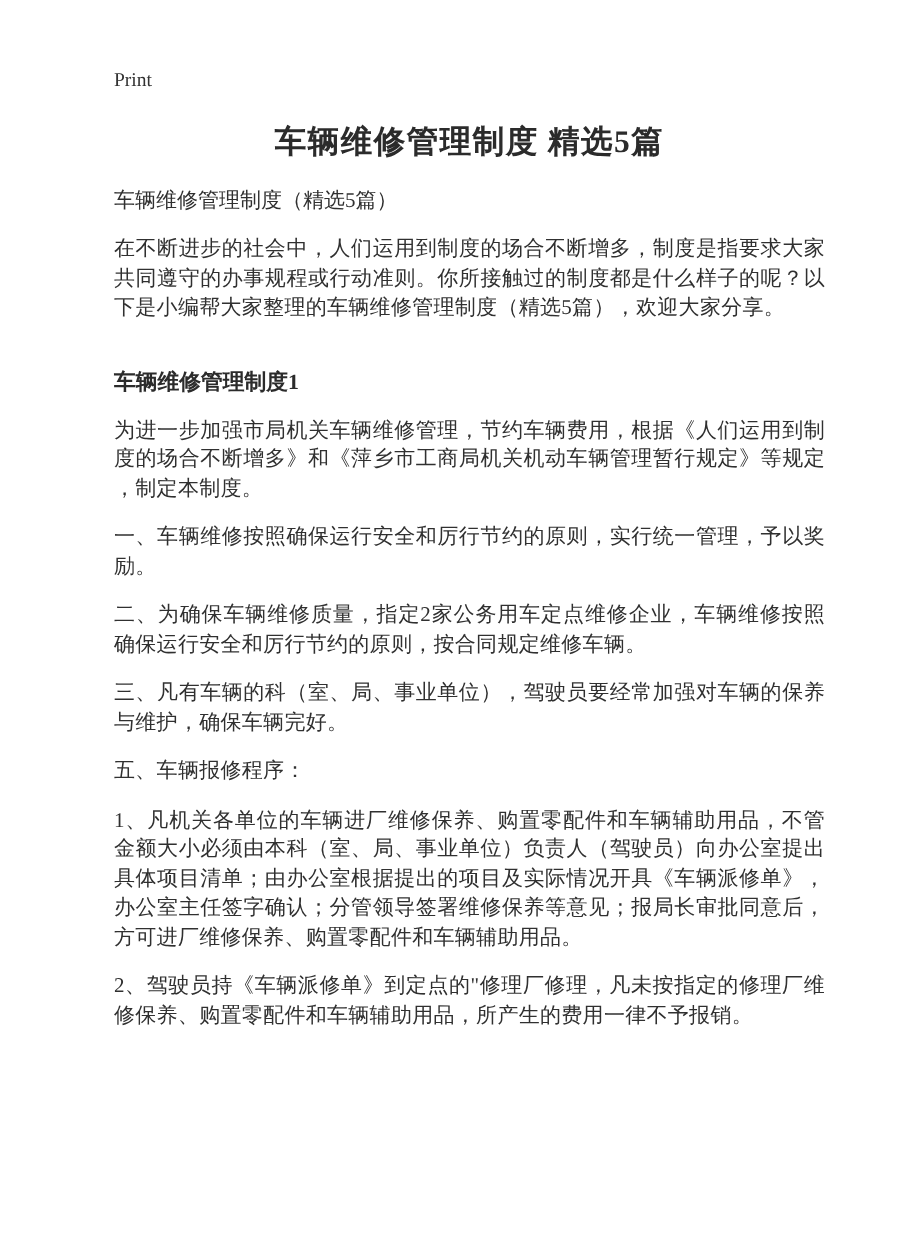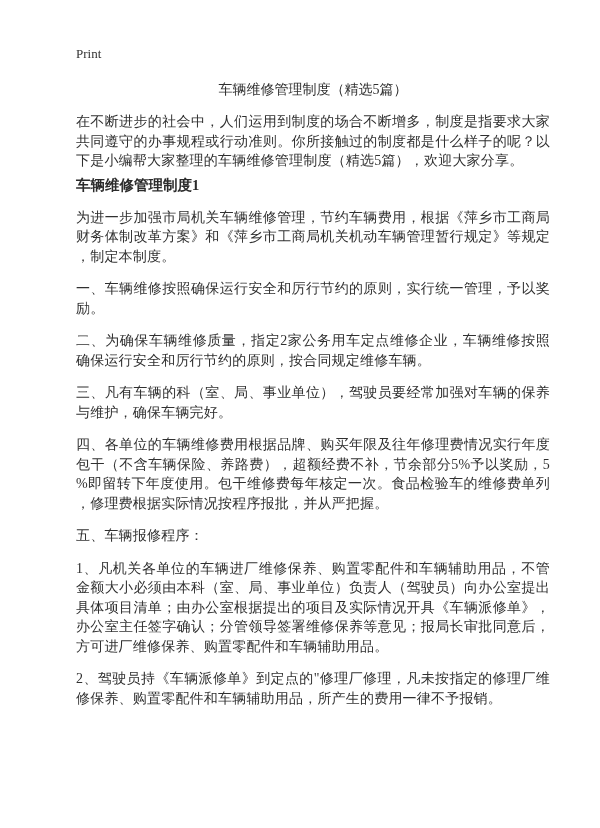--- a/index.html
+++ b/index.html
@@ -34,53 +34,52 @@
     font-weight: bold;
     text-align: center;
     letter-spacing: 1px;
     margin: 19px 0 0 0;
     color: #2b2b2b;
   }
   .doc-subtitle {
     font-size: 14px;
     line-height: 18px;
     margin: 19px 0 0 0;
-    text-align: center;
   }
   .para {
     font-size: 14px;
     line-height: 19.5px;
     margin: 13px 0 0 0;
     text-align: justify;
     line-break: anywhere;
     word-break: break-all;
     letter-spacing: 0.2px;
   }
   .section-heading {
     font-size: 14.5px;
     line-height: 19px;
     font-weight: bold;
-    margin: 5px 0 0 0;
+    margin: 30px 0 0 0;
     color: #2b2b2b;
   }
 </style>
 </head>
 <body>
 
 <div class="page">
   <span class="print-link">Print</span>
 
+  <h1 class="doc-title">车辆维修管理制度 精选5篇</h1>
 
   <p class="doc-subtitle">车辆维修管理制度（精选5篇）</p>
 
   <p class="para">在不断进步的社会中，人们运用到制度的场合不断增多，制度是指要求大家共同遵守的办事规程或行动准则。你所接触过的制度都是什么样子的呢？以下是小编帮大家整理的车辆维修管理制度（精选5篇），欢迎大家分享。</p>
 
   <h2 class="section-heading">车辆维修管理制度1</h2>
 
-  <p class="para">为进一步加强市局机关车辆维修管理，节约车辆费用，根据《萍乡市工商局财务体制改革方案》和《萍乡市工商局机关机动车辆管理暂行规定》等规定，制定本制度。</p>
+  <p class="para">为进一步加强市局机关车辆维修管理，节约车辆费用，根据《人们运用到制度的场合不断增多》和《萍乡市工商局机关机动车辆管理暂行规定》等规定，制定本制度。</p>
   <p class="para">一、车辆维修按照确保运行安全和厉行节约的原则，实行统一管理，予以奖励。</p>
   <p class="para">二、为确保车辆维修质量，指定2家公务用车定点维修企业，车辆维修按照确保运行安全和厉行节约的原则，按合同规定维修车辆。</p>
   <p class="para">三、凡有车辆的科（室、局、事业单位），驾驶员要经常加强对车辆的保养与维护，确保车辆完好。</p>
-  <p class="para">四、各单位的车辆维修费用根据品牌、购买年限及往年修理费情况实行年度包干（不含车辆保险、养路费），超额经费不补，节余部分5%予以奖励，5%即留转下年度使用。包干维修费每年核定一次。食品检验车的维修费单列，修理费根据实际情况按程序报批，并从严把握。</p>
   <p class="para">五、车辆报修程序：</p>
   <p class="para">1、凡机关各单位的车辆进厂维修保养、购置零配件和车辆辅助用品，不管金额大小必须由本科（室、局、事业单位）负责人（驾驶员）向办公室提出具体项目清单；由办公室根据提出的项目及实际情况开具《车辆派修单》，办公室主任签字确认；分管领导签署维修保养等意见；报局长审批同意后，方可进厂维修保养、购置零配件和车辆辅助用品。</p>
   <p class="para">2、驾驶员持《车辆派修单》到定点的"修理厂修理，凡未按指定的修理厂维修保养、购置零配件和车辆辅助用品，所产生的费用一律不予报销。</p>
 </div>
 
 </body></html>

